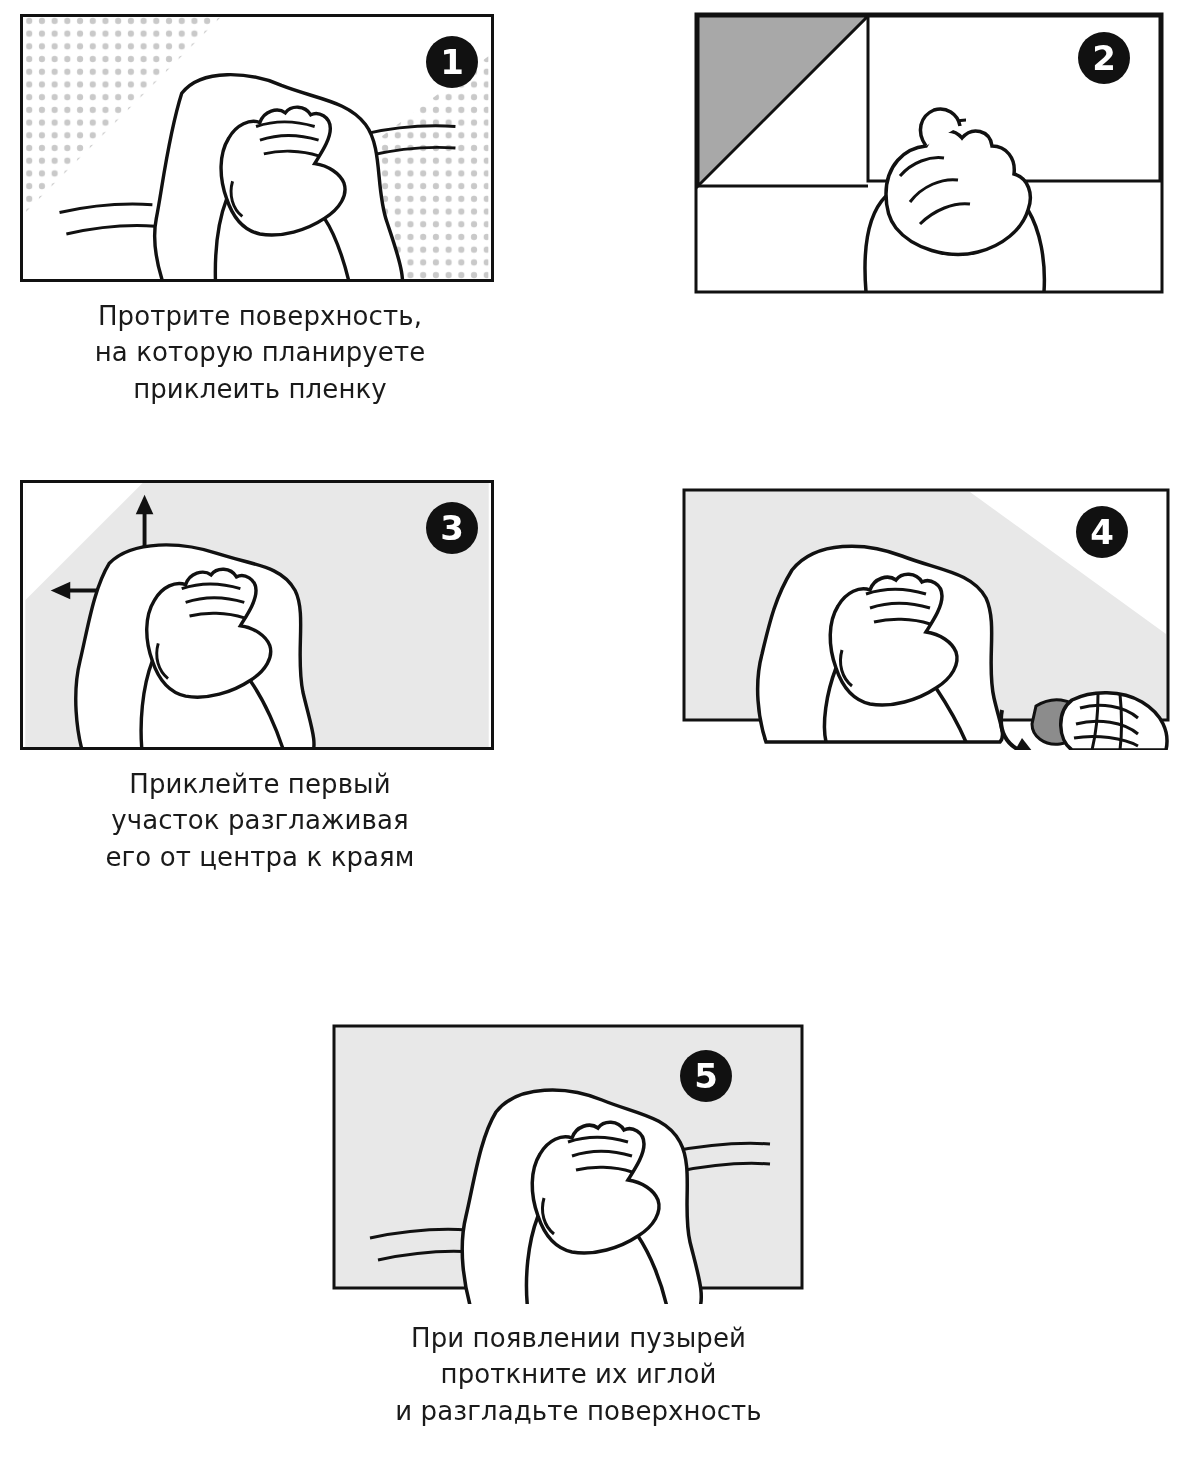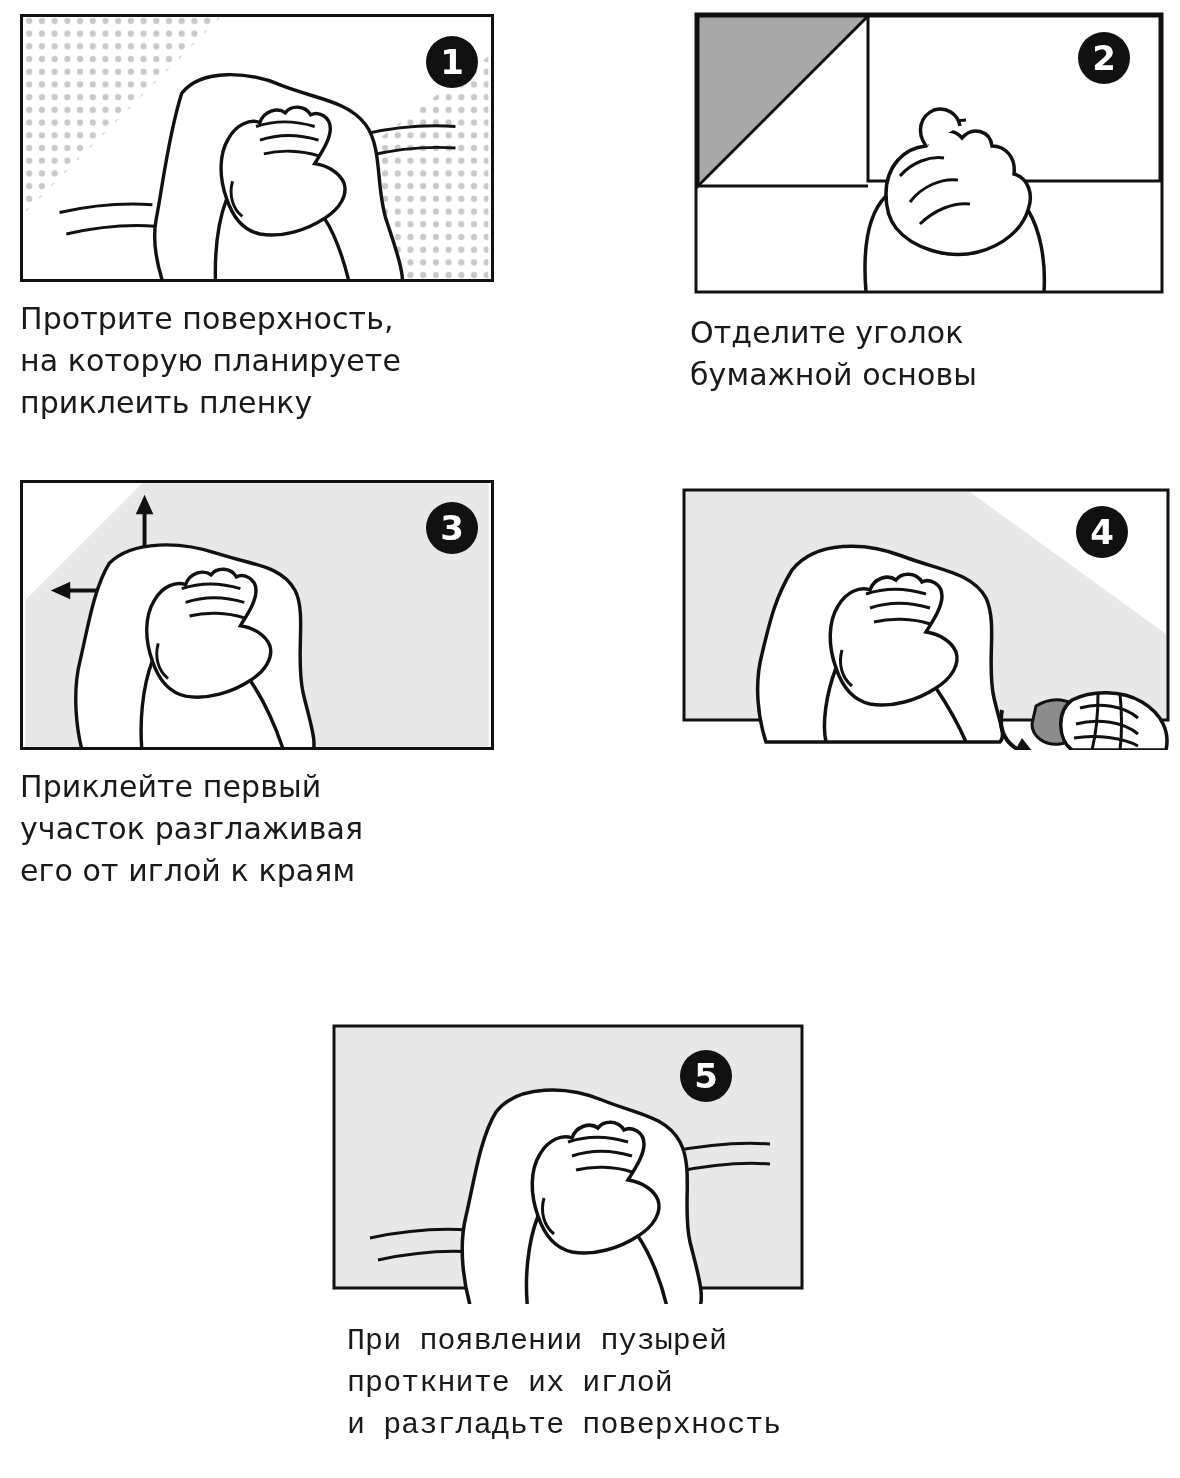--- a/index.html
+++ b/index.html
@@ -43,25 +43,26 @@
     background: #111111;
     color: #ffffff;
     font-size: 34px;
     font-weight: bold;
     line-height: 52px;
     text-align: center;
     font-family: "DejaVu Sans", "Liberation Sans", sans-serif;
   }
   .caption {
     margin-top: 16px;
-    font-size: 30px;
+    font-size: 26px;
     line-height: 1.40;
     color: #1a1a1a;
     white-space: pre-line;
     letter-spacing: 0.1px;
+    text-align: center;
   }
 
   
   #step-1 { left: 20px;  top: 14px;  width: 480px; }
   #step-1 .panel { width: 474px; height: 268px; }
   #step-1 .badge { right: 22px; top: 22px; }
 
   #step-2 { left: 690px; top: 6px;   width: 480px; }
   #step-2 .panel { width: 478px; height: 290px; border: none; }
   #step-2 .badge { right: 40px; top: 26px; }
@@ -70,21 +71,21 @@
   #step-3 .panel { width: 474px; height: 270px; }
   #step-3 .badge { right: 22px; top: 22px; }
 
   #step-4 { left: 680px; top: 484px; width: 492px; }
   #step-4 .panel { width: 492px; height: 266px; border: none; }
   #step-4 .badge { right: 44px; top: 22px; }
 
   #step-5 { left: 330px; top: 1020px; width: 480px; }
   #step-5 .panel { width: 476px; height: 284px; border: none; }
   #step-5 .badge { right: 78px; top: 30px; }
-  #step-5 .caption { margin-left: 17px; font-family: Liberation Mono, monospace; }
+  #step-5 .caption { margin-left: 17px; }
 </style>
 </head>
 <body>
 
 <div class="sheet">
 
   <div class="step" id="step-1">
     <div class="panel">
       <svg viewBox="0 0 474 268" xmlns="http://www.w3.org/2000/svg">
         <defs>
@@ -155,22 +156,20 @@
         <path d="M220 196 C 232 180, 252 172, 268 174" fill="none" stroke="#111" stroke-width="3"></path>
         <path d="M230 218 C 244 204, 264 196, 280 198" fill="none" stroke="#111" stroke-width="3"></path>
         <path d="M236 140 C 246 124, 262 114, 276 114" fill="none" stroke="#111" stroke-width="3"></path>
         <path d="M196 190 C 180 206, 172 236, 176 286" fill="none" stroke="#111" stroke-width="3.5"></path>
         <path d="M338 204 C 350 224, 356 254, 354 286" fill="none" stroke="#111" stroke-width="3.5"></path>
 
         <path d="M236 140 C 226 126, 230 110, 244 104 C 256 100, 268 108, 270 120" fill="#ffffff" stroke="#111" stroke-width="3.5"></path>
       </svg>
     </div>
     <div class="badge">2</div>
-    <div class="caption">Отделите уголок
-бумажной основы</div>
   </div>
 
   <div class="step" id="step-3">
     <div class="panel">
       <svg viewBox="0 0 474 270" xmlns="http://www.w3.org/2000/svg">
         <rect x="0" y="0" width="474" height="270" fill="#e8e8e8"></rect>
         <polygon points="0,0 120,0 0,120" fill="#ffffff"></polygon>
 
         <path d="M122 100 L122 26" stroke="#111" stroke-width="4" fill="none"></path>
         <polygon points="122,12 113,32 131,32" fill="#111"></polygon>
@@ -190,21 +189,21 @@
         <path d="M164 122 C 182 116, 204 116, 224 122" fill="none" stroke="#111" stroke-width="3"></path>
         <path d="M168 136 C 184 132, 206 132, 224 138" fill="none" stroke="#111" stroke-width="3"></path>
         <path d="M136 164 C 132 178, 136 192, 146 200" fill="none" stroke="#111" stroke-width="3"></path>
         <path d="M130 182 C 120 208, 116 246, 120 280" fill="none" stroke="#111" stroke-width="3.5"></path>
         <path d="M230 202 C 244 222, 258 252, 266 280" fill="none" stroke="#111" stroke-width="3.5"></path>
       </svg>
     </div>
     <div class="badge">3</div>
     <div class="caption">Приклейте первый
 участок разглаживая
-его от иглой к краям</div>
+его от центра к краям</div>
   </div>
 
   <div class="step" id="step-4">
     <div class="panel">
       <svg viewBox="0 0 492 266" xmlns="http://www.w3.org/2000/svg">
         <defs>
           <pattern id="hatch4" width="10" height="10" patternUnits="userSpaceOnUse" patternTransform="rotate(40)">
             <line x1="0" y1="0" x2="0" y2="10" stroke="#111" stroke-width="2"></line>
           </pattern>
         </defs>

